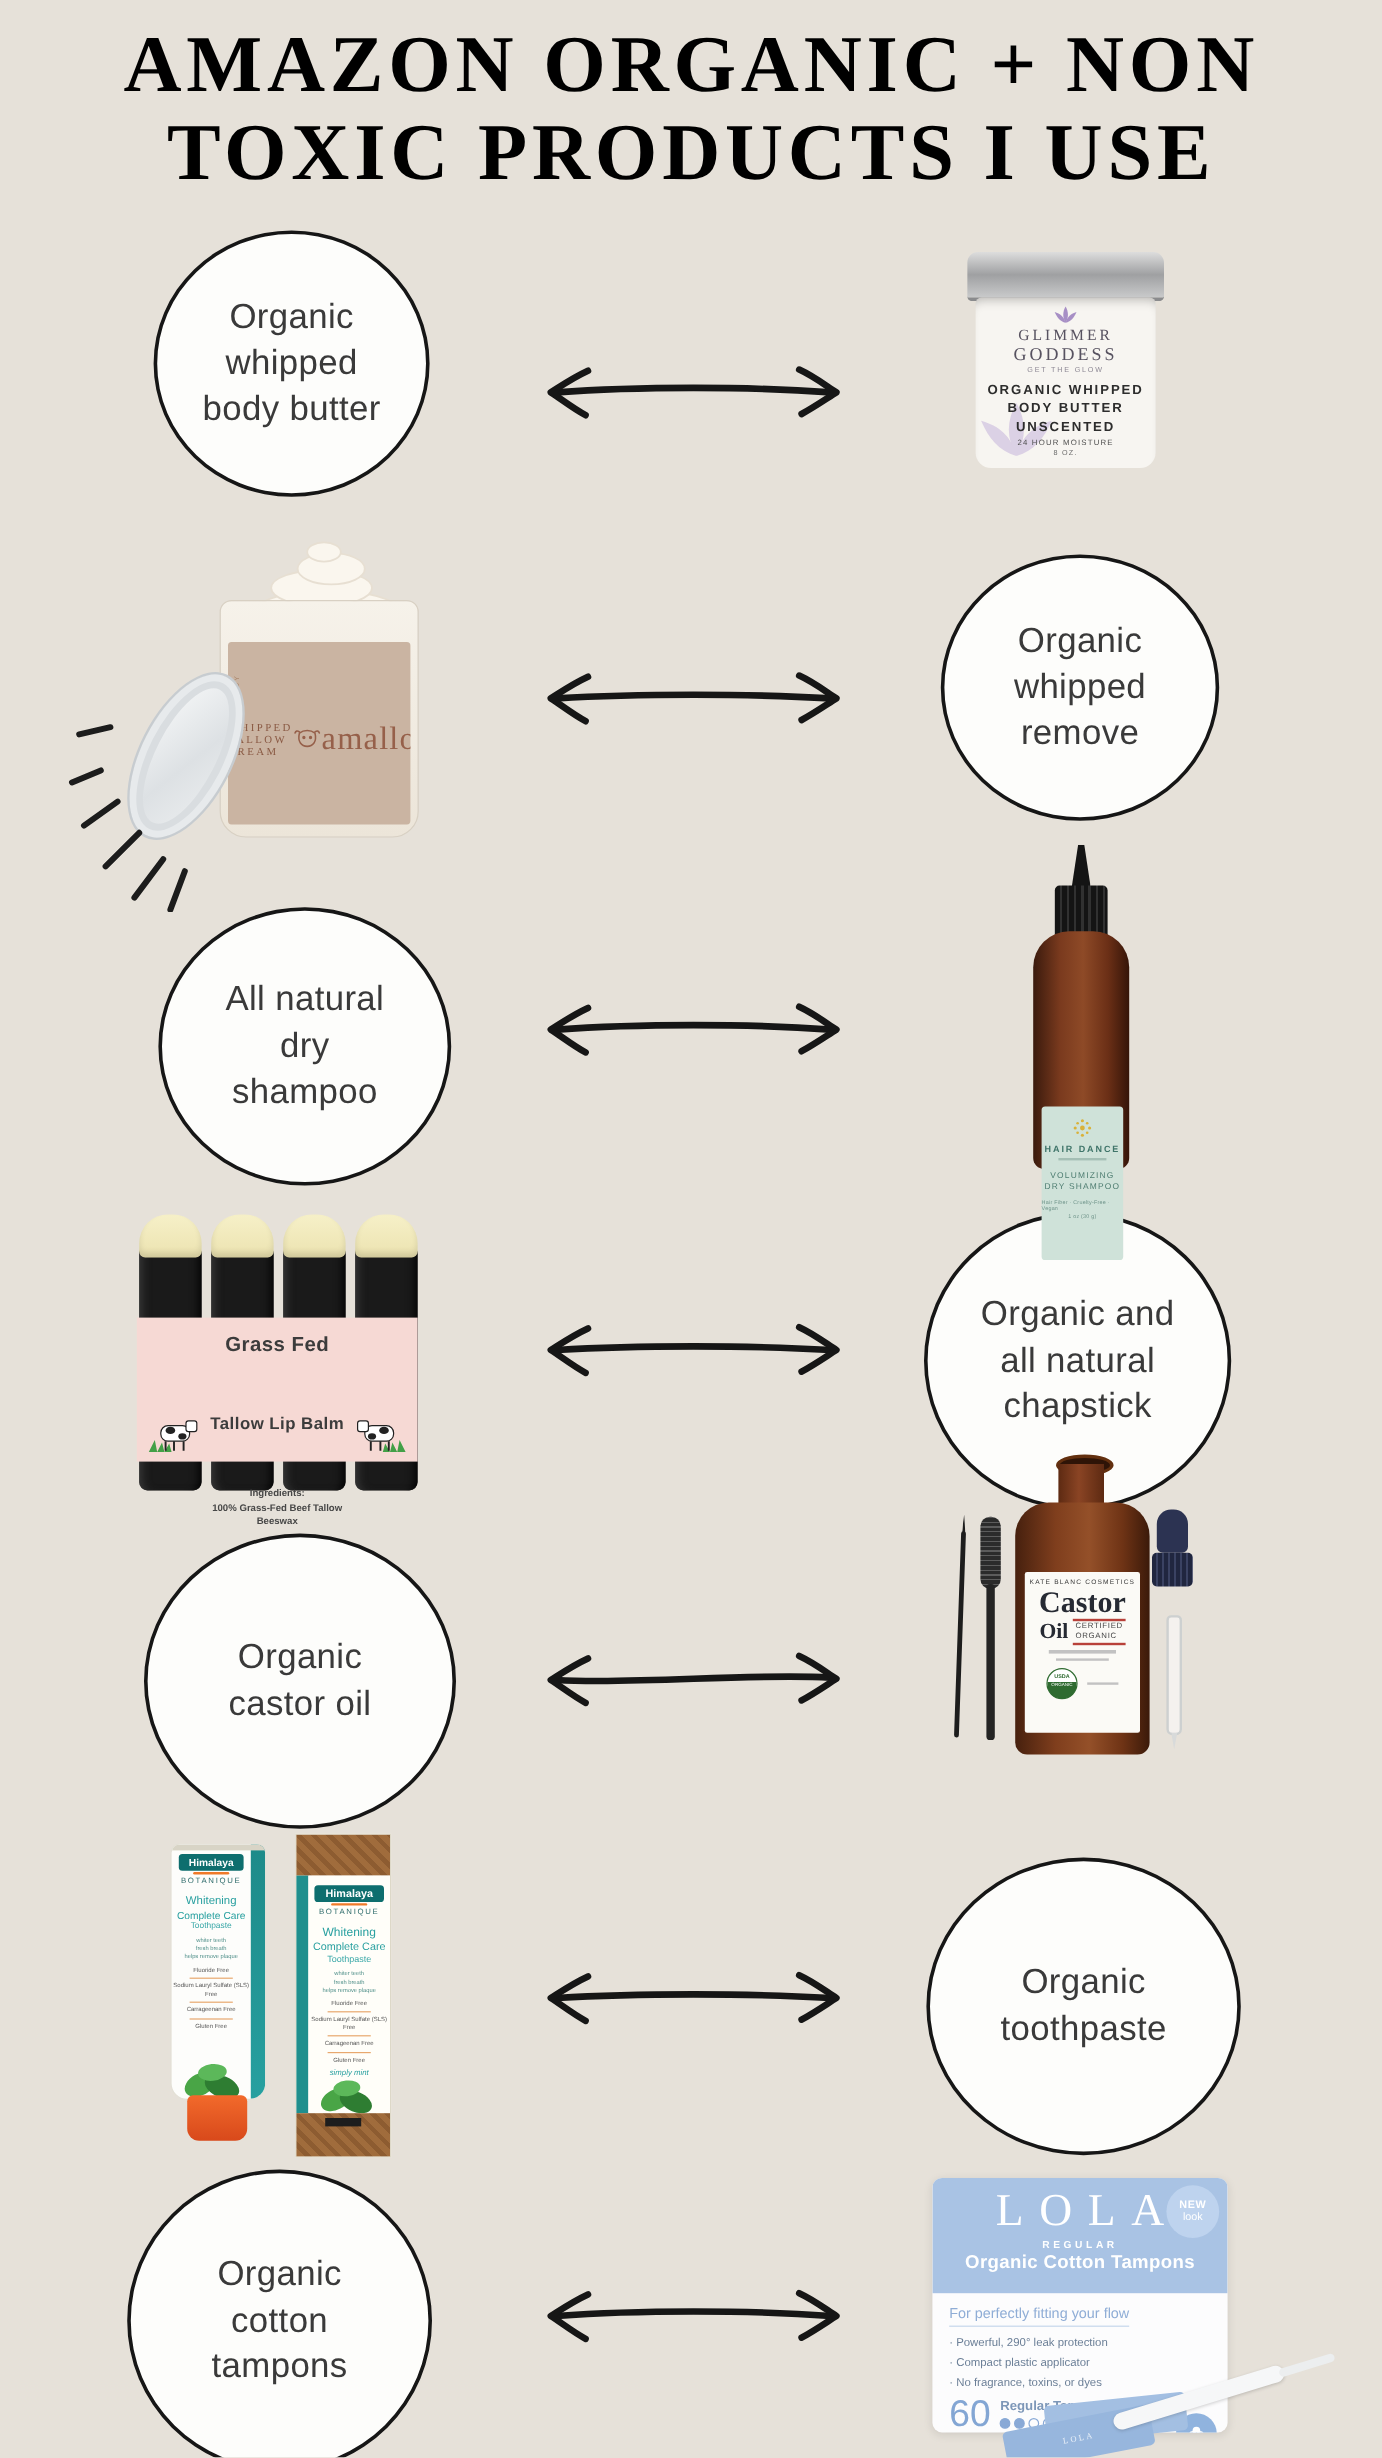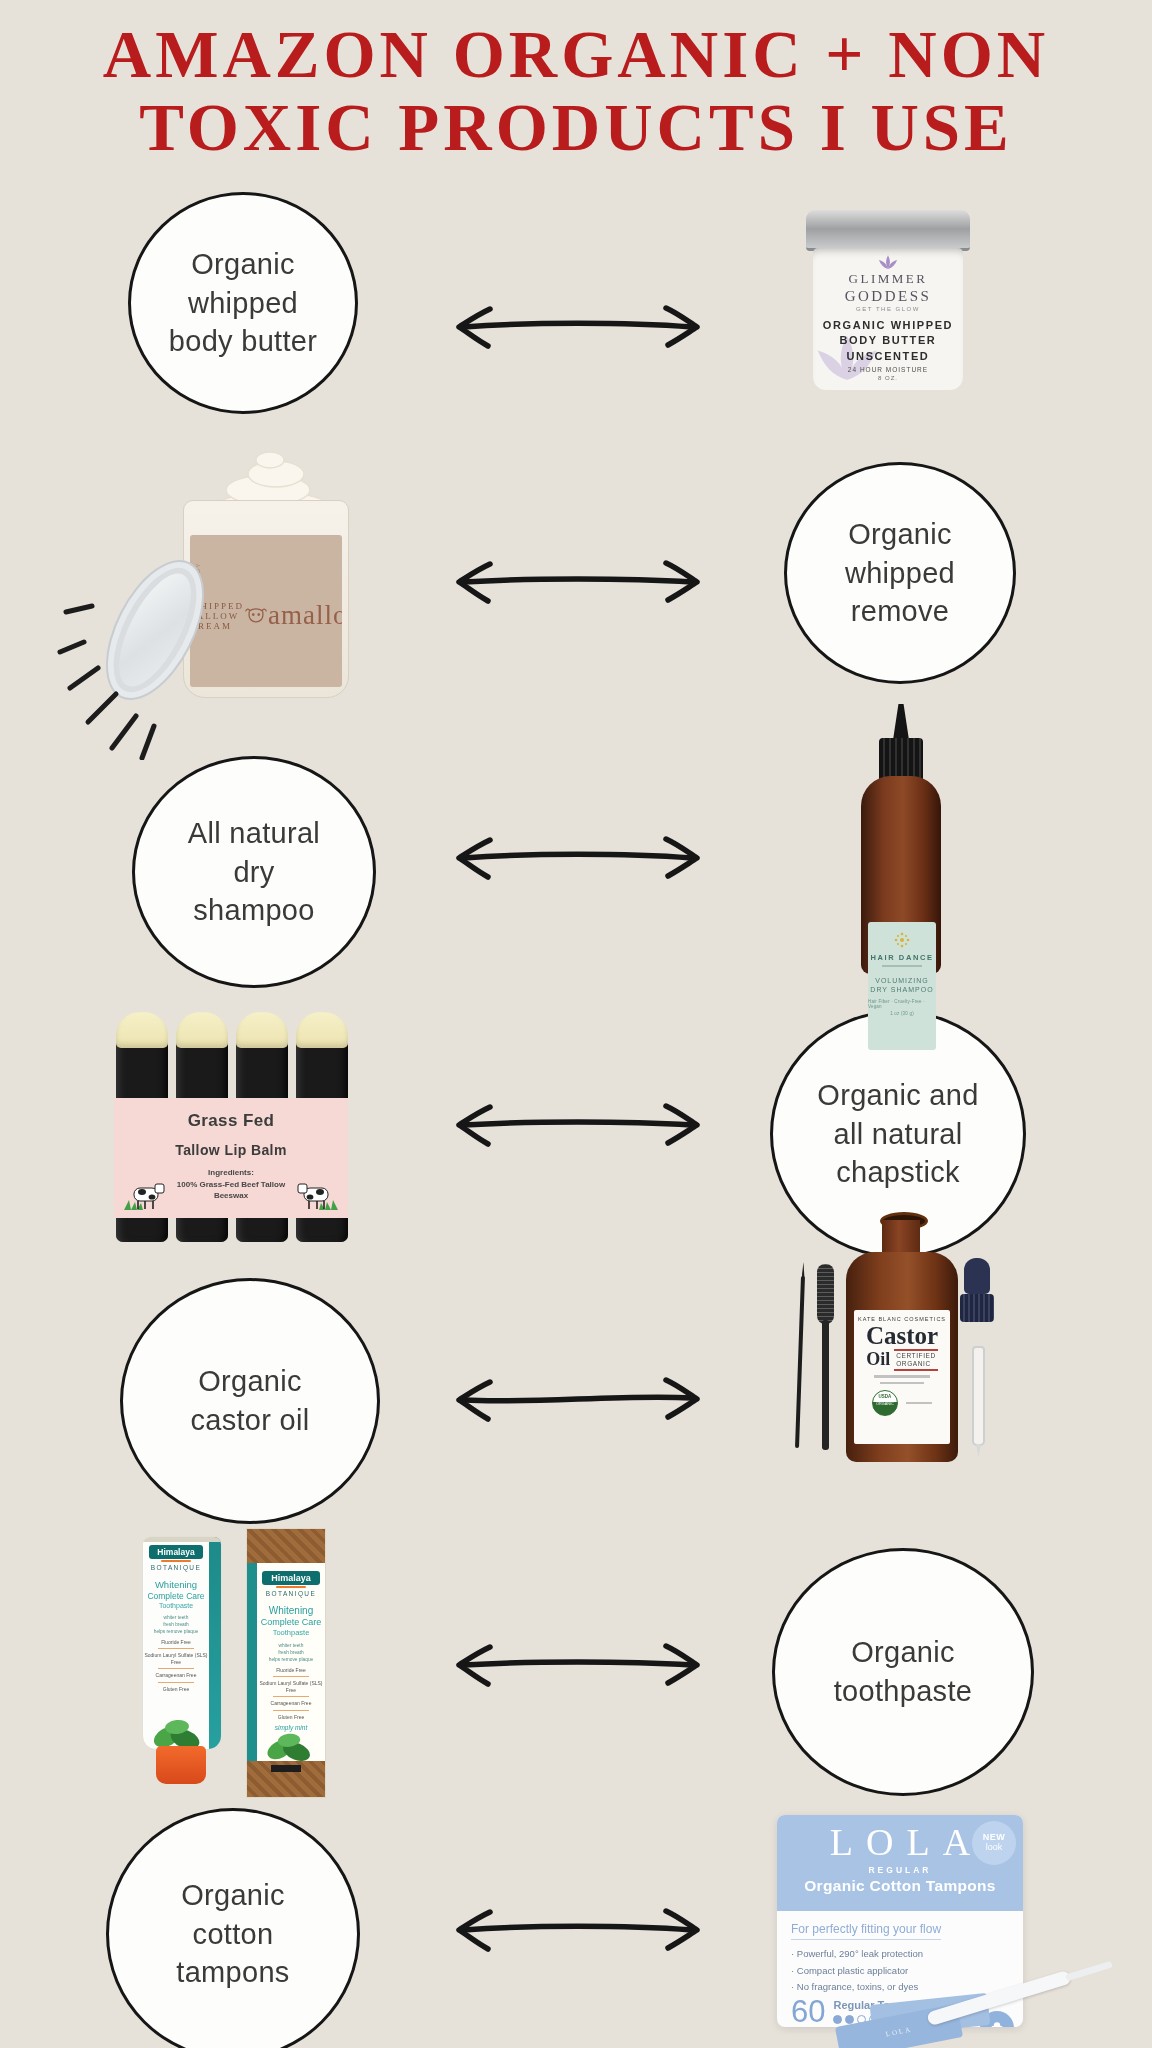--- a/index.html
+++ b/index.html
@@ -2,21 +2,21 @@
 <html><head>
 <meta charset="utf-8">
 <style>
   html,body{margin:0;padding:0;background:#e6e1d9;}
   .poster{position:relative;width:1152px;height:2048px;margin:0 auto;background:#e6e1d9;
           overflow:hidden;font-family:"Liberation Sans",sans-serif;}
   .abs{position:absolute;}
 
   
   .title{position:absolute;left:0;top:18px;width:1152px;text-align:center;
-         font-family:"Liberation Serif",serif;font-weight:700;color:#b91c1c;
+         font-family:"Liberation Serif",serif;font-weight:700;color:#000000;
          font-size:67px;line-height:1.09;letter-spacing:4px;}
 
   
   .bubble{position:absolute;background:#fdfdfb;border:3.5px solid #161616;border-radius:50%;
           display:flex;flex-direction:column;align-items:center;justify-content:center;
           color:#3a3a3a;font-size:29px;line-height:1.34;letter-spacing:.3px;text-align:center;}
 
   
   .arrow{position:absolute;width:256px;height:48px;}
   .arrow path{stroke:#161616;stroke-width:5.5;fill:none;stroke-linecap:round;stroke-linejoin:round;}
@@ -73,21 +73,21 @@
   .p3-name{font-size:7px;letter-spacing:1px;color:#4e7d71;margin-top:2px;}
   .p3-tiny{font-size:4.5px;color:#6f948a;margin-top:6px;letter-spacing:.2px;}
 
   
   .p4{left:114px;top:1010px;width:234px;height:232px;}
   .p4-tube{position:absolute;top:28px;width:52px;height:204px;background:#1a1a1a;border-radius:7px;
            box-shadow:inset 6px 0 8px -4px #3c3c3c, inset -6px 0 8px -4px #000;}
   .p4-balm{position:absolute;top:2px;width:52px;height:36px;background:linear-gradient(180deg,#f6f0c8,#ece3b0);
            border-radius:24px 24px 5px 5px;box-shadow:inset 0 -4px 5px rgba(0,0,0,.12);}
   .p4-label{position:absolute;left:0;top:88px;width:234px;height:120px;background:#f6d9d4;
-            display:flex;flex-direction:column;align-items:center;z-index:2;}
+            display:flex;flex-direction:column;align-items:center;z-index:2;gap:36px;}
   .p4-t1{font-weight:700;font-size:17px;color:#3c3c3c;margin-top:13px;letter-spacing:.4px;}
   .p4-t2{font-weight:700;font-size:14px;color:#3c3c3c;margin-top:11px;letter-spacing:.4px;}
   .p4-ing{font-weight:700;font-size:8px;color:#474747;line-height:1.45;margin-top:9px;text-align:center;}
   .p4-cow{position:absolute;bottom:6px;}
 
   
   .p5{left:786px;top:1212px;width:220px;height:252px;}
   .p5-liner{position:absolute;left:12px;top:64px;width:4px;height:172px;background:#1d1d1d;border-radius:2px;transform:rotate(2deg);}
   .p5-liner:before{content:"";position:absolute;left:.5px;top:-14px;width:3px;height:16px;background:#1d1d1d;
                    clip-path:polygon(50% 0,100% 100%,0 100%);}

